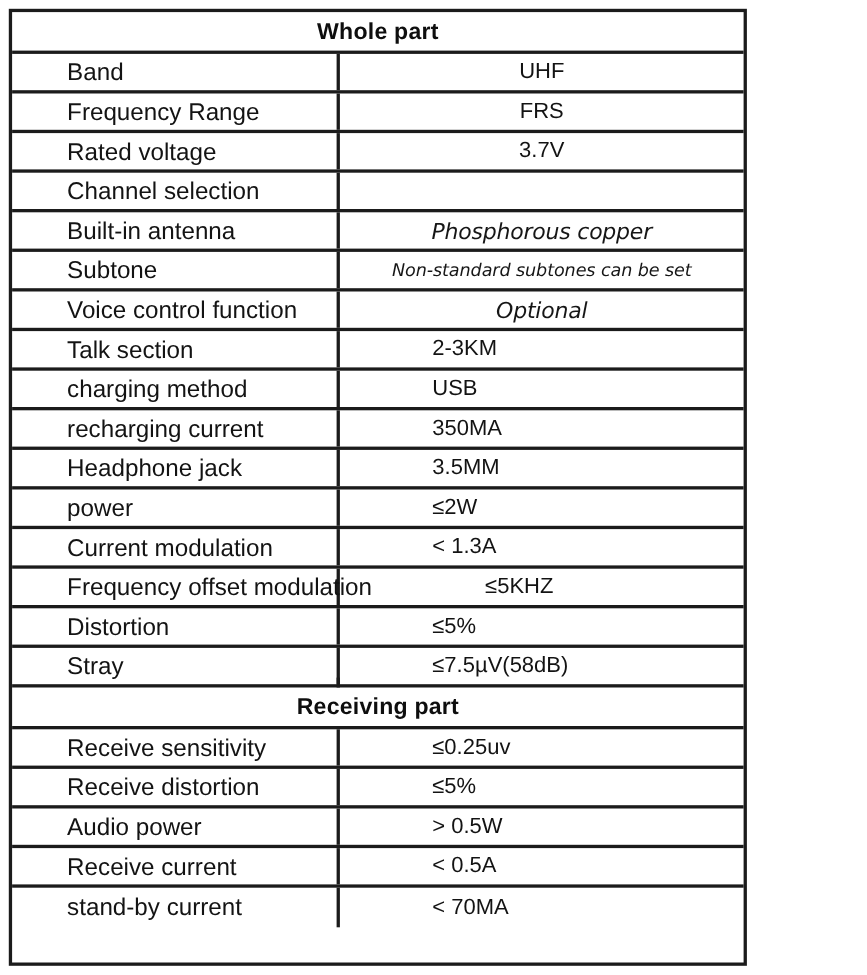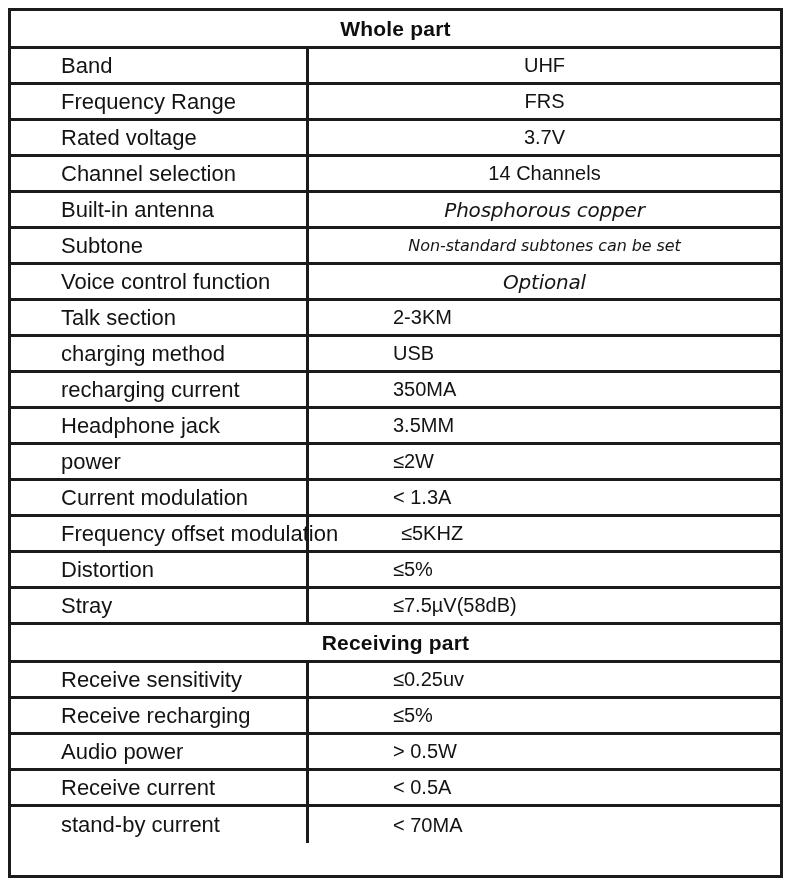--- a/index.html
+++ b/index.html
@@ -13,21 +13,21 @@
     overflow: hidden;
     font-family: "Liberation Sans", sans-serif;
     color: #111111;
     -webkit-font-smoothing: antialiased;
   }
 
   #spec-table {
     position: absolute;
     left: 8px;
     top: 8px;
-    width: 775px;
+    width: 671px;
     height: 870px;
     box-sizing: border-box;
     border: 3px solid #1b1b1b;
     background: #ffffff;
   }
 
   .row {
     position: relative;
     box-sizing: border-box;
     width: 100%;
@@ -107,21 +107,21 @@
     font-weight: 400;
     color: #131313;
     z-index: 0;
   }
 
   
   .row.data.overflow .cell-label {
     width: auto;
     right: auto;
   }
-  .row.data.overflow .cell-value { padding-left: 92px; }
+  .row.data.overflow .cell-value { padding-left: 92px; margin-left: 40px; }
 
   
   .cell-value.alt {
     font-family: "DejaVu Sans", sans-serif;
     font-size: 20px;
     letter-spacing: -0.2px;
     color: #161616;
     font-style: italic;
   }
   .cell-value.alt.small {
@@ -149,21 +149,20 @@
       <div class="cell-value center">FRS</div>
     </div>
     <div class="row data">
       <div class="cell-label">Rated voltage</div>
       <div class="vdiv"></div>
       <div class="cell-value center">3.7V</div>
     </div>
     <div class="row data">
       <div class="cell-label">Channel selection</div>
       <div class="vdiv"></div>
-      <div class="cell-value center">14 Channels</div>
     </div>
     <div class="row data">
       <div class="cell-label">Built-in antenna</div>
       <div class="vdiv"></div>
       <div class="cell-value alt center">Phosphorous copper</div>
     </div>
     <div class="row data">
       <div class="cell-label">Subtone</div>
       <div class="vdiv"></div>
       <div class="cell-value alt small center">Non-standard subtones can be set</div>
@@ -220,21 +219,21 @@
     </div>
     <div class="row section stub">
       <div class="section-title">Receiving part</div>
     </div>
     <div class="row data">
       <div class="cell-label">Receive sensitivity</div>
       <div class="vdiv"></div>
       <div class="cell-value">≤0.25uv</div>
     </div>
     <div class="row data">
-      <div class="cell-label">Receive recharging</div>
+      <div class="cell-label">Receive distortion</div>
       <div class="vdiv"></div>
       <div class="cell-value">≤5%</div>
     </div>
     <div class="row data">
       <div class="cell-label">Audio power</div>
       <div class="vdiv"></div>
       <div class="cell-value">&gt; 0.5W</div>
     </div>
     <div class="row data">
       <div class="cell-label">Receive current</div>

